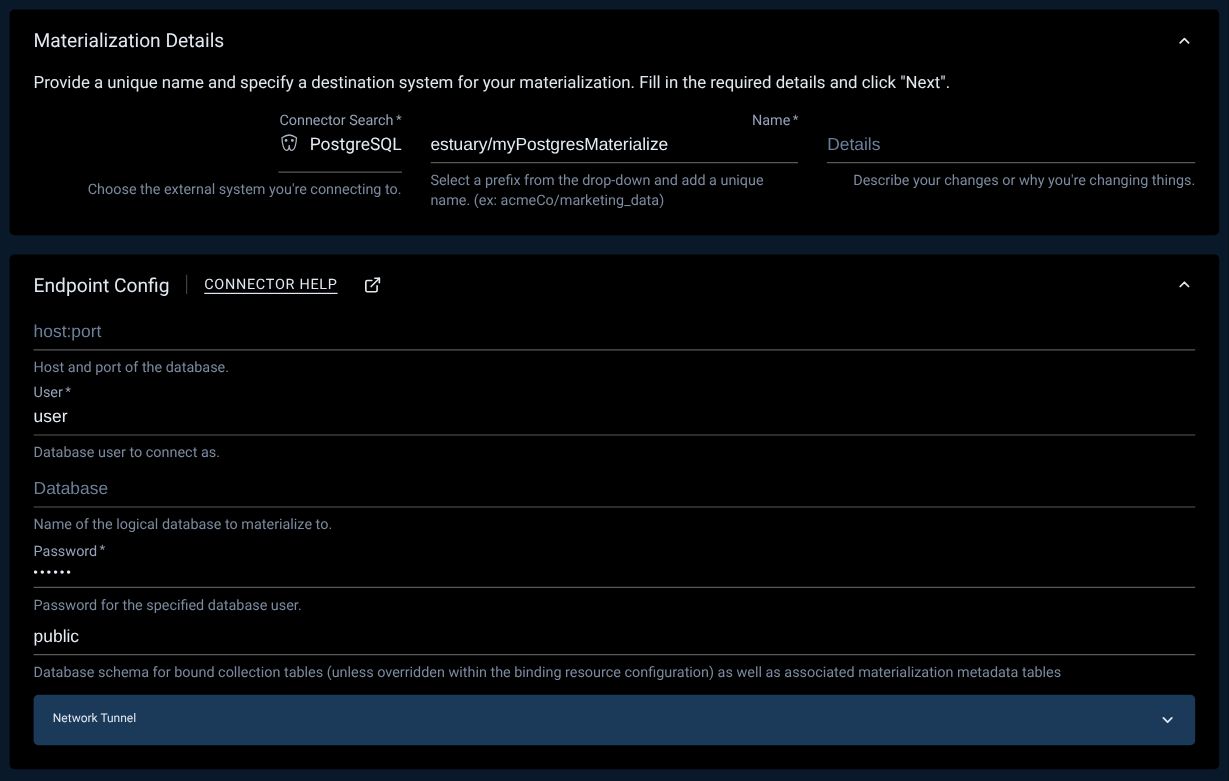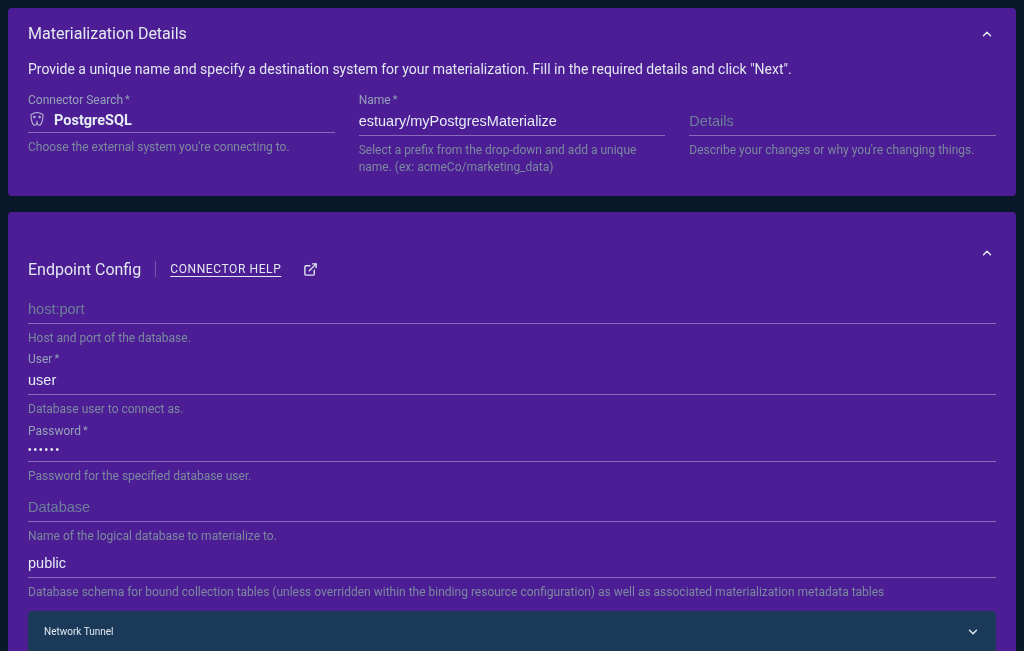--- a/index.html
+++ b/index.html
@@ -5,41 +5,40 @@
   * { box-sizing: border-box; margin: 0; padding: 0; }
   body {
     background: #0a1929;
     font-family: -apple-system, BlinkMacSystemFont, "Segoe UI", Roboto, "Helvetica Neue", Arial, sans-serif;
     color: #cbd5e1;
     font-size: 14px;
     padding: 8px;
     width: 1024px;
   }
   .panel {
-    background: #4c1d95;
+    background: #000000;
     border-radius: 4px;
     padding: 16px 20px 20px 20px;
     margin-bottom: 16px;
   }
   .panel-header {
     display: flex;
     justify-content: space-between;
     align-items: center;
     margin-bottom: 18px;
   }
   .panel-title {
     color: #e2e8f0;
     font-size: 16px;
     font-weight: 400;
   }
   .panel-header-left {
     display: flex;
     align-items: center;
     gap: 14px;
-    margin-top: 32px;
   }
   .vr {
     width: 1px;
     height: 16px;
     background: rgba(255,255,255,0.25);
   }
   .help-link {
     color: #e2e8f0;
     font-size: 12px;
     letter-spacing: 0.6px;
@@ -64,20 +63,21 @@
     margin-bottom: 16px;
   }
   .row {
     display: flex;
     gap: 24px;
   }
   .col {
     flex: 1;
     display: flex;
     flex-direction: column;
+    align-items: flex-end;
   }
   .field-label {
     font-size: 12px;
     color: #94a3b8;
     margin-bottom: 2px;
   }
   .req::after {
     content: "*";
     color: #94a3b8;
     margin-left: 2px;
@@ -97,25 +97,24 @@
     font-family: Liberation Sans, sans-serif;
   }
   .input-line::placeholder {
     color: #6c8099;
   }
   .connector-display {
     display: flex;
     align-items: center;
     gap: 8px;
     border-bottom: 1px solid rgba(255,255,255,0.35);
-    padding: 2px 0 3px 0;
+    padding: 2px 0 14px 0;
     color: #e5ecf4;
     font-size: 14.5px;
     cursor: pointer;
-    font-weight: bold;
   }
   .connector-icon {
     width: 18px;
     height: 18px;
     flex-shrink: 0;
     opacity: 0.85;
   }
   .helper {
     font-size: 12px;
     color: #7b8a9e;
@@ -209,29 +208,29 @@
     <input class="input-line" placeholder="host:port" style="">
     <div class="helper">Host and port of the database.</div>
   </div>
 
   <div class="field">
     <div class="field-label req">User</div>
     <input class="input-line" value="user" style="">
     <div class="helper">Database user to connect as.</div>
   </div>
 
+  <div class="field" style="margin-top:10px;">
+    <input class="input-line" placeholder="Database" style="">
+    <div class="helper">Name of the logical database to materialize to.</div>
+  </div>
+
   <div class="field">
     <div class="field-label req">Password</div>
     <input class="input-line" style="letter-spacing: 2px; font-size: 10px;" value="••••••">
     <div class="helper">Password for the specified database user.</div>
-  </div>
-
-  <div class="field" style="margin-top:10px;">
-    <input class="input-line" placeholder="Database" style="">
-    <div class="helper">Name of the logical database to materialize to.</div>
   </div>
 
   <div class="field">
     <input class="input-line" value="public" style="">
     <div class="helper">Database schema for bound collection tables (unless overridden within the binding resource configuration) as well as associated materialization metadata tables</div>
   </div>
 
   <div class="subpanel">
     <div class="subpanel-title">Network Tunnel</div>
     <svg width="14" height="14" viewBox="0 0 24 24" fill="none" stroke="#e2e8f0" stroke-width="2.5" stroke-linecap="round" stroke-linejoin="round">

